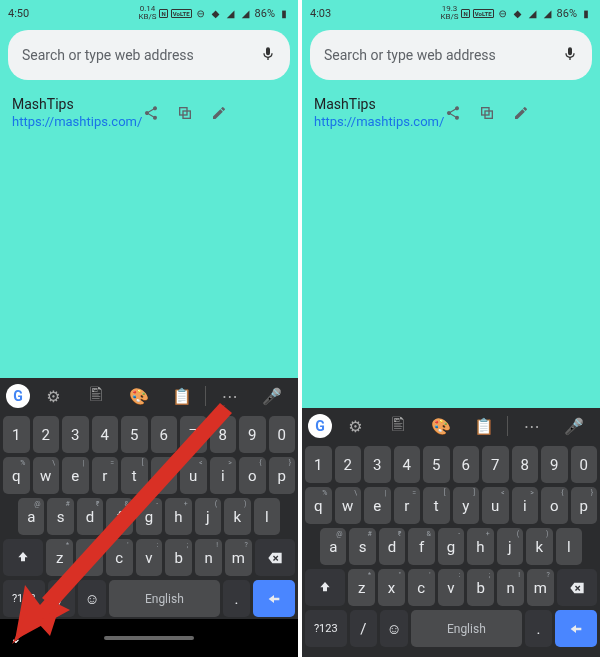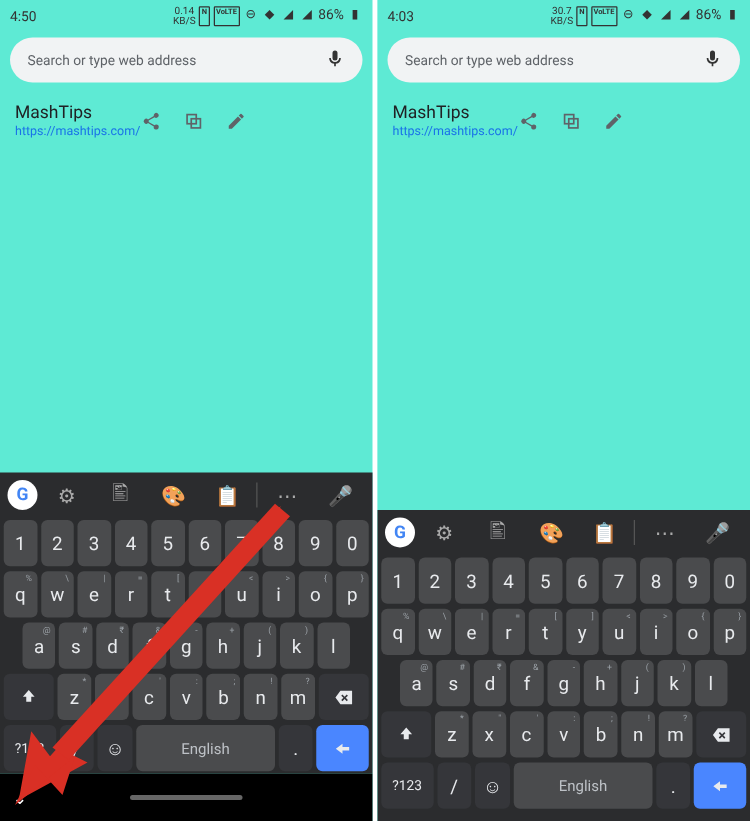--- a/index.html
+++ b/index.html
@@ -1,30 +1,30 @@
 <!DOCTYPE html>
 <html><head>
 <meta charset="utf-8">
 <style>
 html,body{margin:0;padding:0;font-family:Roboto,Arial,sans-serif;background:#eee}
 .wrap{width:600px;height:657px;display:flex;background:#fff;position:relative;overflow:hidden}
 .phone{flex:1;display:flex;flex-direction:column;position:relative;background:#5eead4}
 .phone.left{border-right:4px solid #fff}
 
 .status{height:22px;display:flex;align-items:center;justify-content:space-between;padding:2px 8px 0;font-size:11px;color:#333}
-.status .right{display:flex;gap:3px}
+.status .right{display:flex;align-items:center;gap:3px}
 .s-ico{display:inline-flex;align-items:center;justify-content:center;width:12px;height:12px;font-size:10px;color:#333}
 .s-txt{font-size:8px;line-height:1;text-align:center}
 .s-badge{font-size:6px;border:1px solid #333;padding:0 1px;border-radius:1px;font-weight:bold}
 
-.search{margin:6px 8px;height:36px;background:#f1f3f4;border-radius:20px;display:flex;align-items:center;padding:0 14px;color:#5f6368;font-size:11px;justify-content:space-between}
+.search{margin:6px 8px;height:50px;background:#f1f3f4;border-radius:20px;display:flex;align-items:center;padding:0 14px;color:#5f6368;font-size:14px;justify-content:space-between}
 
 .item{display:flex;align-items:center;padding:10px 12px;justify-content:flex-start}
 .item .txt .title{font-size:14px;color:#202124}
-.item .txt .url{font-size:10px;color:#1a73e8;margin-top:2px}
+.item .txt .url{font-size:13px;color:#1a73e8;margin-top:2px}
 .item .actions{display:flex;gap:16px;color:#5f6368}
 .item .actions span{width:18px;height:18px;display:inline-flex;align-items:center;justify-content:center}
 
 .blank{flex:1}
 
 .kbd{background:#2b2c2e;color:#fff;padding-bottom:0}
 .tool{display:flex;align-items:center;height:36px;padding:0 6px;gap:4px}
 .g-ico{width:24px;height:24px;border-radius:50%;background:#fff;display:flex;align-items:center;justify-content:center;font-size:14px;font-weight:bold}
 .g-ico span:nth-child(1){color:#4285F4}.g-ico span:nth-child(2){color:#EA4335}
 .tool .ti{flex:1;display:flex;justify-content:center;color:#aaa;font-size:16px}
@@ -195,21 +195,21 @@
     <polygon points="215,410 225,405 50,600 70,610 15,640 25,585 40,605" fill="#d93025"></polygon>
     <polygon points="220,403 232,413 55,608 42,598" fill="#d93025"></polygon>
     <polygon points="12,644 60,605 50,636 28,612" fill="#d93025"></polygon>
   </svg>
 </div>
 
 <div class="phone right">
   <div class="status">
     <span>4:03</span>
     <div class="right">
-      <span class="s-txt"><span>30.7</span><br><span>KB/S</span></span>
+      <span class="s-txt"><span>19.3</span><br><span>KB/S</span></span>
       <span class="s-badge">N</span>
       <span class="s-badge">VoLTE</span>
       <span class="s-ico">⊖</span>
       <span class="s-ico">◆</span>
       <span class="s-ico">◢</span>
       <span class="s-ico">◢</span>
       <span>86%</span>
       <span class="s-ico">▮</span>
     </div>
   </div>

